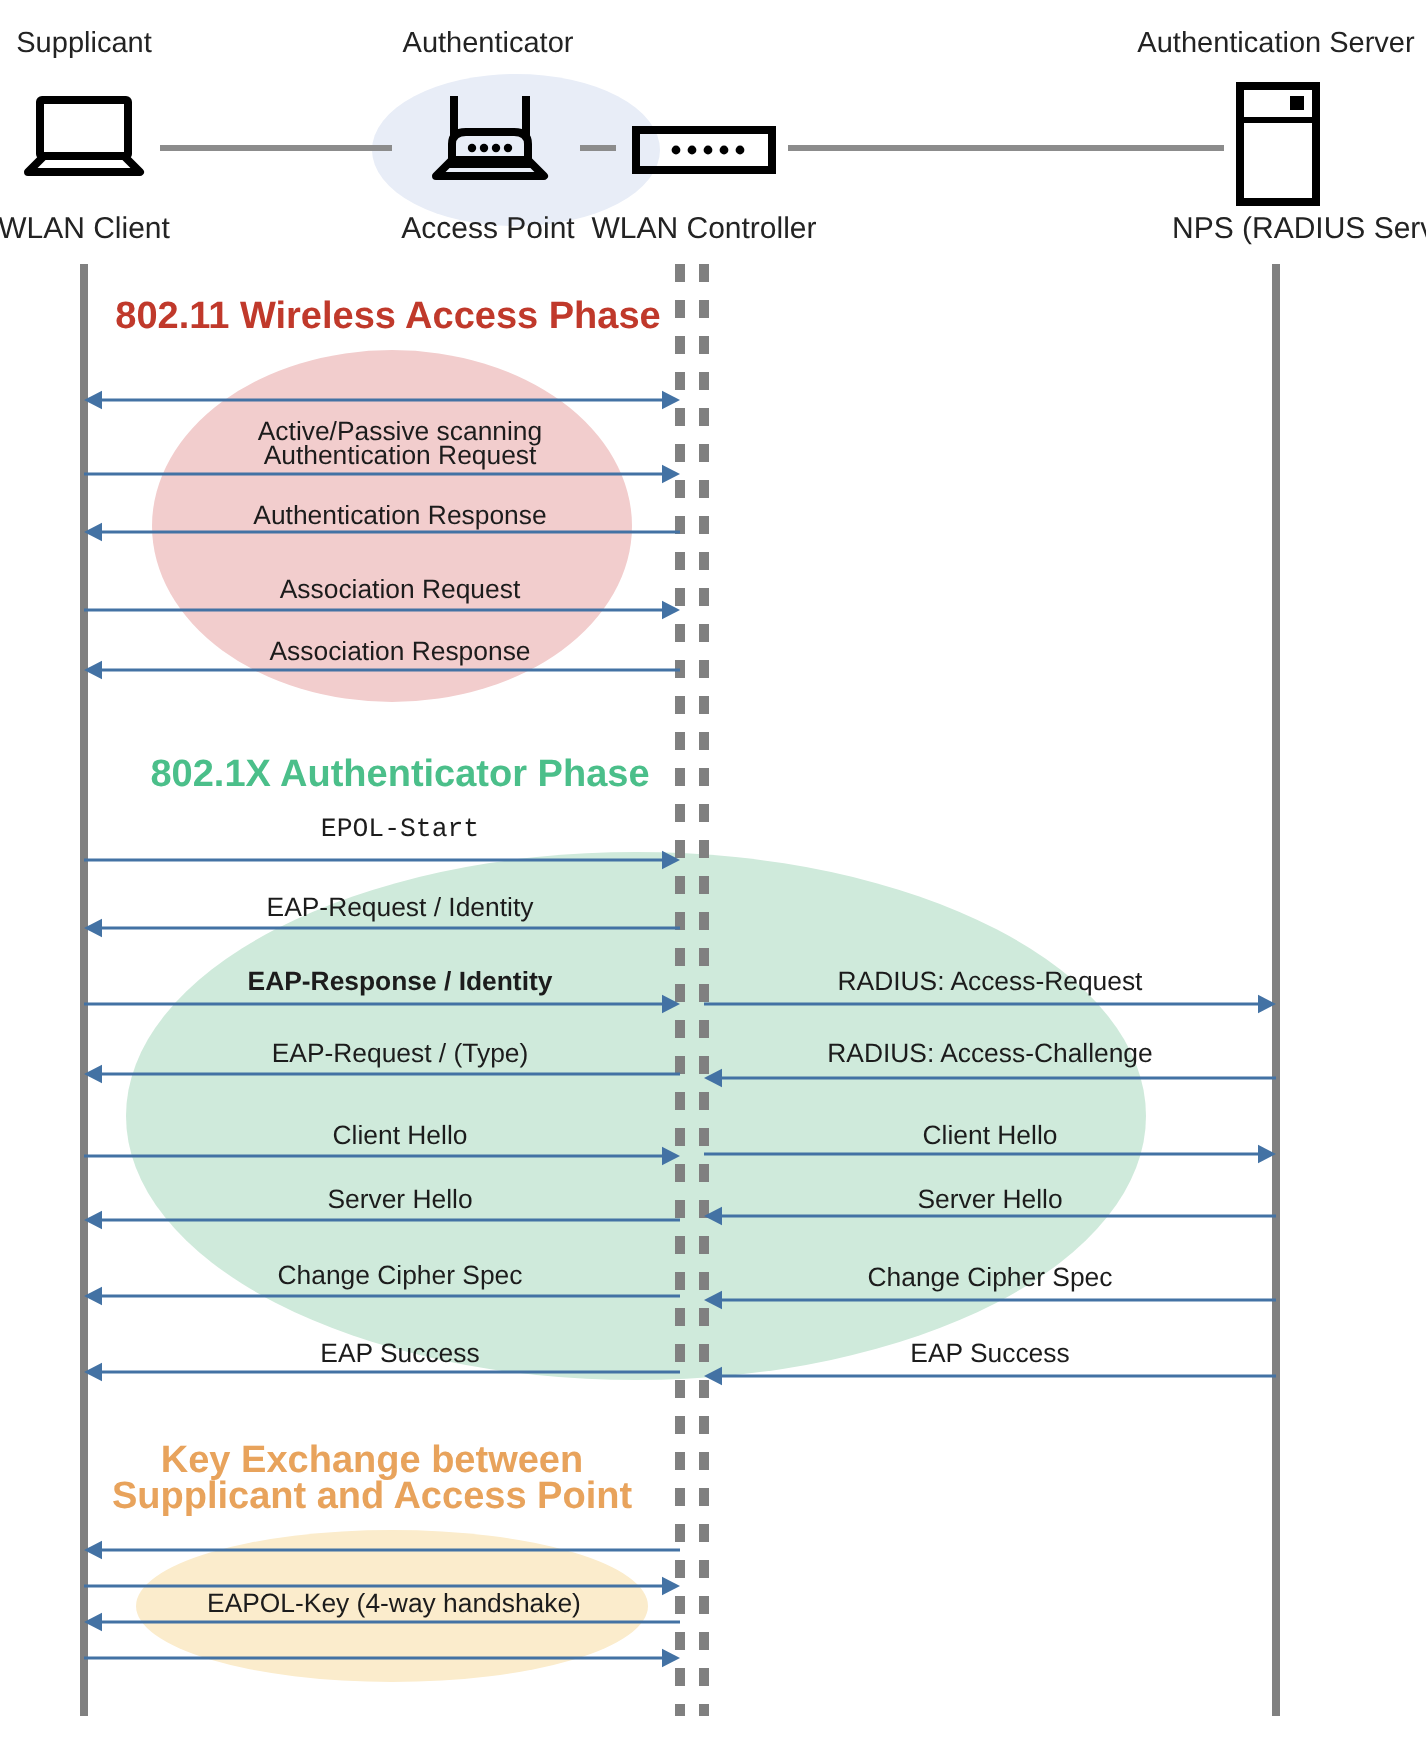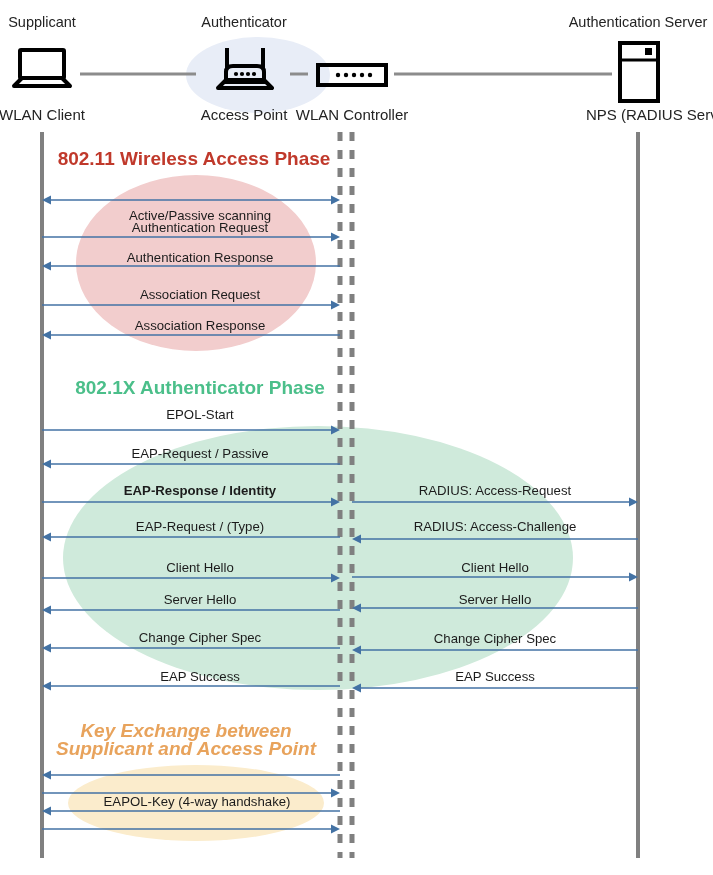--- a/index.html
+++ b/index.html
@@ -206,28 +206,28 @@
   <div class="txtlayer" id="txt">
       <div class="hdr-title" style="left:42px;top:14px;transform:translateX(-50%);">Supplicant</div>
       <div class="hdr-sub" style="left:42px;top:106px;transform:translateX(-50%);">WLAN Client</div>
       <div class="hdr-title" style="left:244px;top:14px;transform:translateX(-50%);">Authenticator</div>
       <div class="hdr-sub" style="left:244px;top:106px;transform:translateX(-50%);">Access Point</div>
       <div class="hdr-sub" style="left:352px;top:106px;transform:translateX(-50%);">WLAN Controller</div>
       <div class="hdr-title" style="left:638px;top:14px;transform:translateX(-50%);">Authentication Server</div>
       <div class="hdr-sub" style="left:638px;top:106px;transform:translateX(-50%);margin-left:23px;">NPS (RADIUS Server)</div>
       <div class="phase-label" style="left:194px;top:148px;transform:translateX(-50%);color:#c0392b;">802.11 Wireless Access Phase</div>
       <div class="phase-label" style="left:200px;top:377px;transform:translateX(-50%);color:#4bbf8a;">802.1X Authenticator Phase</div>
-      <div class="phase-label" style="left:186px;top:722px;transform:translateX(-50%);color:#e8a35c;line-height:18px;font-style:italic;">Key Exchange between<br>Supplicant and Access Point</div>
+      <div class="phase-label" style="left:186px;top:722px;transform:translateX(-50%);color:#e8a35c;line-height:18px;">Key Exchange between<br>Supplicant and Access Point</div>
       <div class="msg" style="left:200px;top:184px;margin-top:24px;">Active/Passive scanning</div>
       <div class="msg" style="left:200px;top:220px;text-align:center;">Authentication Request</div>
       <div class="msg" style="left:200px;top:250px;">Authentication Response</div>
       <div class="msg" style="left:200px;top:287px;">Association Request</div>
       <div class="msg" style="left:200px;top:318px;">Association Response</div>
-      <div class="msg" style="left:200px;top:407px;">EPOL-Start</div>
-      <div class="msg" style="left:200px;top:446px;">EAP-Request / Passive</div>
+      <div class="msg" style="left:200px;top:407px;font-family:Liberation Mono, monospace;">EPOL-Start</div>
+      <div class="msg" style="left:200px;top:446px;">EAP-Request / Identity</div>
       <div class="msg" style="left:200px;top:483px;font-weight:bold;">EAP-Response / Identity</div>
       <div class="msg" style="left:200px;top:519px;">EAP-Request / (Type)</div>
       <div class="msg" style="left:200px;top:560px;">Client Hello</div>
       <div class="msg" style="left:200px;top:592px;">Server Hello</div>
       <div class="msg" style="left:200px;top:630px;">Change Cipher Spec</div>
       <div class="msg" style="left:200px;top:669px;">EAP Success</div>
       <div class="msg" style="left:495px;top:483px;">RADIUS: Access-Request</div>
       <div class="msg" style="left:495px;top:519px;">RADIUS: Access-Challenge</div>
       <div class="msg" style="left:495px;top:560px;">Client Hello</div>
       <div class="msg" style="left:495px;top:592px;">Server Hello</div>

